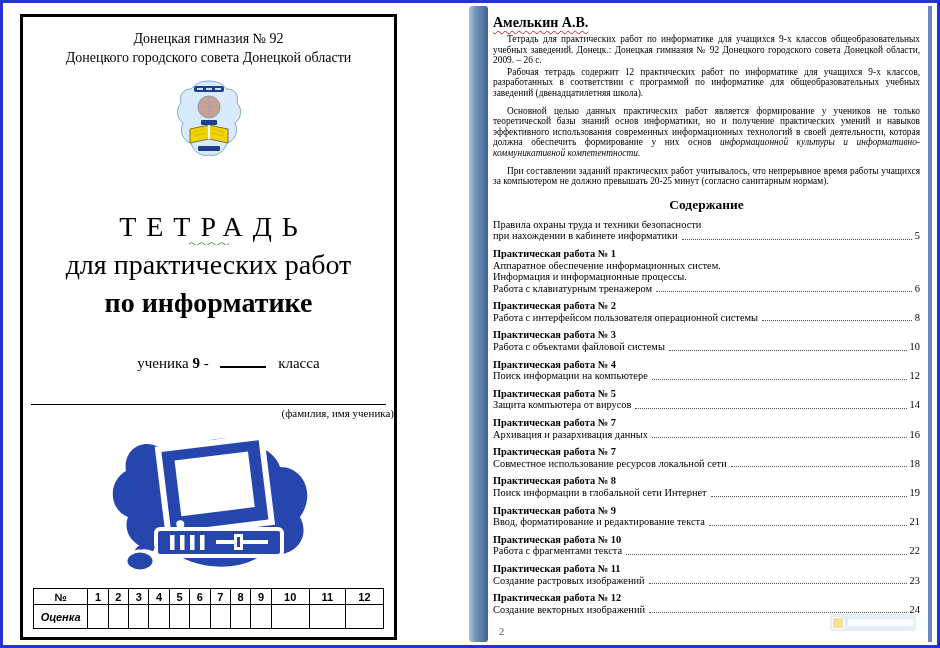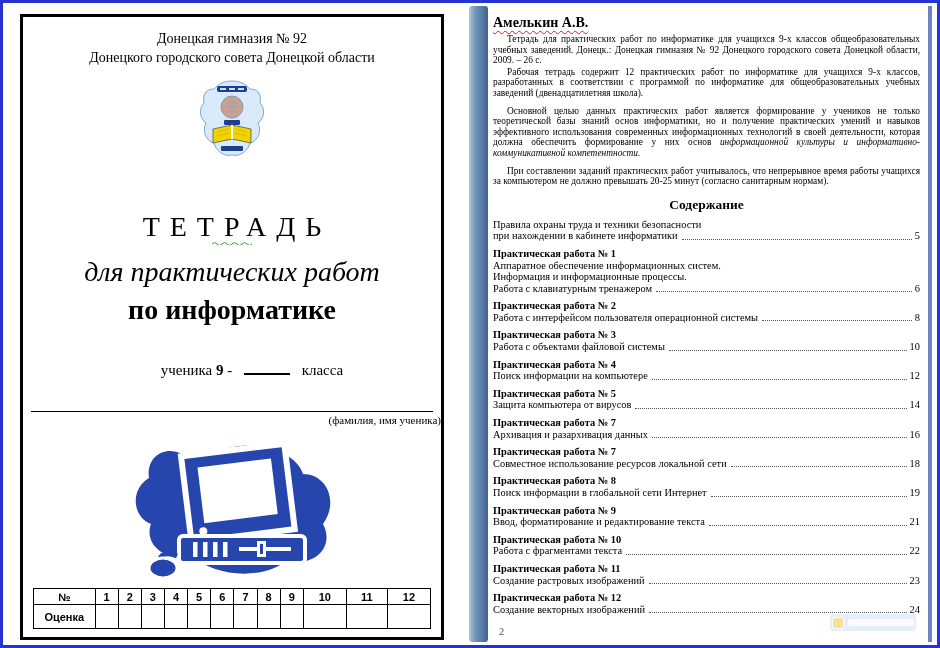--- a/index.html
+++ b/index.html
@@ -8,40 +8,40 @@
     --logo-yellow:#f0d400; --logo-banner:#1c3f8f; --squig-green:#35a03a; --squig-red:#cc2222;
     --wm-bar:#cfe2f8; --wm-yellow:#f3c83e;
   }
   *{box-sizing:border-box;margin:0;padding:0;}
   html,body{background:#fff;}
   .screen{position:relative;width:940px;height:648px;background:#fff;
     border:3px solid var(--frame-blue);overflow:hidden;
     font-family:"Liberation Serif", serif;color:#000;}
 
   
-  .cover-frame{position:absolute;left:17px;top:11px;width:424px;height:626px;
+  .cover-frame{position:absolute;left:17px;top:11px;width:377px;height:626px;
     border:3px solid #000;background:#fff;}
   .school-lines{margin-top:12px;text-align:center;font-size:14px;line-height:19px;}
   .logo-wrap{width:64px;margin:12px auto 0;}
   .cover-title-block{text-align:center;}
   .cover-title-1{margin-top:48px;font-size:28px;letter-spacing:10px;padding-left:10px;position:relative;}
   .squiggle{position:absolute;left:50%;margin-left:-20px;bottom:-2px;line-height:0;}
-  .cover-title-2{margin-top:13px;font-size:28px;font-style:italic;}
+  .cover-title-2{margin-top:6px;font-size:28px;}
   .cover-title-3{margin-top:6px;font-size:28px;font-weight:bold;}
   .grade-line{margin-top:34px;font-size:15px;text-align:center;margin-left:40px;}
   .grade-line b{font-weight:bold;}
   .blank-line{display:inline-block;width:46px;height:1em;border-bottom:2px solid #000;margin:0 8px;}
   .name-rule{border-bottom:1.5px solid #000;margin:32px 8px 2px;}
   .name-caption{text-align:right;font-size:11px;padding-left:38px;}
   .computer-wrap{width:210px;margin:6px auto 0;}
   .score-table{position:absolute;left:10px;right:10px;bottom:8px;border-collapse:collapse;
     width:calc(100% - 20px);font-family:"Liberation Sans",sans-serif;font-size:11px;font-weight:bold;}
   .score-table td{border:1.5px solid #000;text-align:center;vertical-align:middle;}
   .score-table tr.hdr td{height:16px;}
-  .score-table tr.val td{height:24px;}
+  .score-table tr.val td{height:24px;font-style:italic;}
   .score-table td.lbl{width:15.5%;}
 
   
   .spine{position:absolute;left:466px;top:3px;bottom:3px;width:19px;border-radius:3px;
     background:linear-gradient(90deg,var(--spine-light) 0%,var(--spine-mid) 35%,#5a7fa6 65%,var(--spine-dark) 100%);}
   .page-edge{position:absolute;left:925px;top:3px;bottom:3px;width:4px;background:var(--page-edge-blue);}
 
   
   .toc-page{position:absolute;left:486px;top:0;width:439px;height:648px;background:#fff;
     padding:12px 8px 0 4px;}

